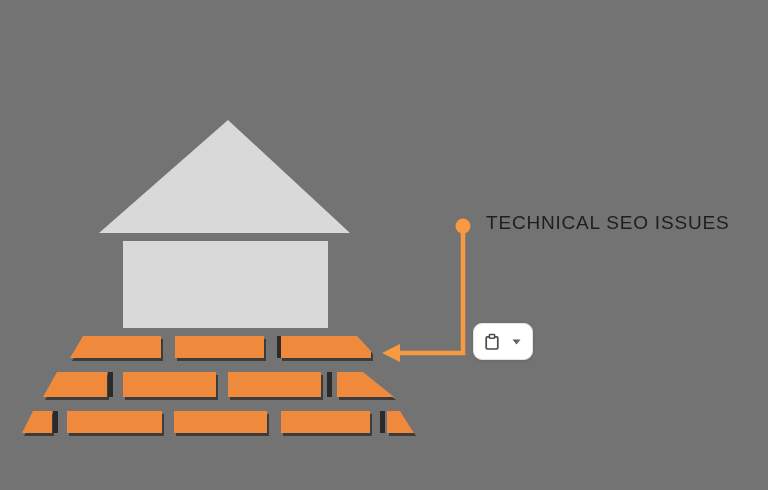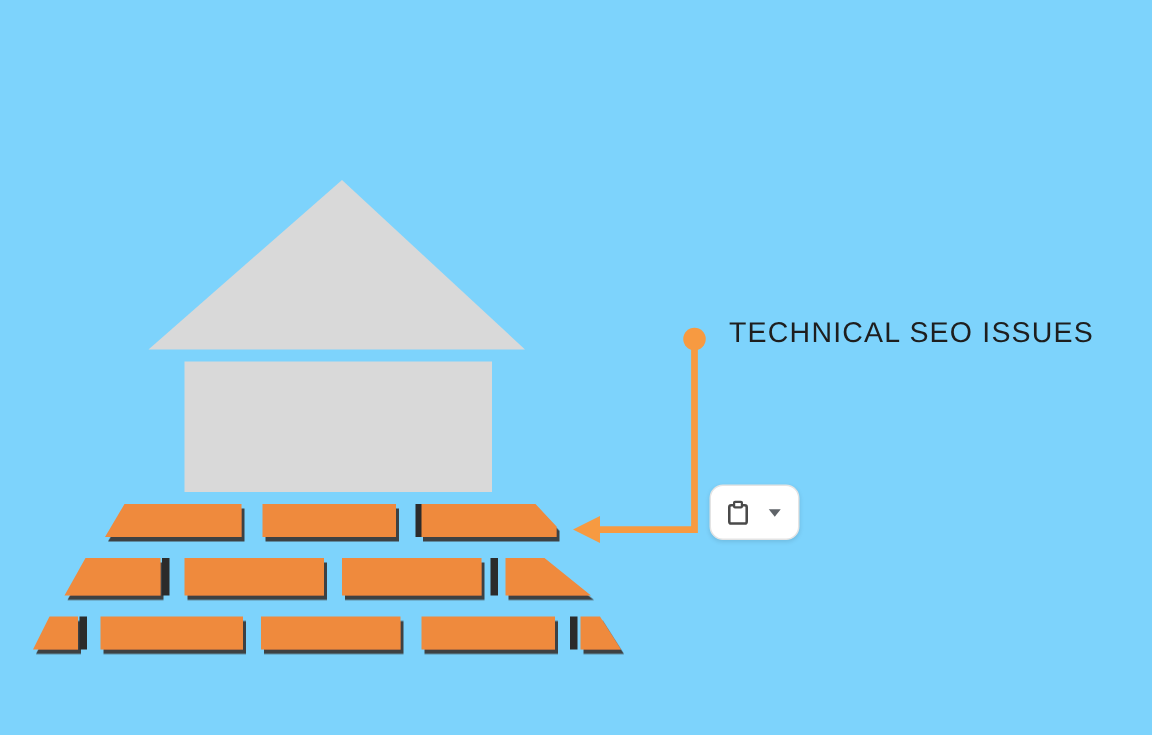--- a/index.html
+++ b/index.html
@@ -1,17 +1,17 @@
 <!DOCTYPE html>
 <html style="--brick_orange: #EF8A3D; --connector_orange: #F79A41; --house_gray: #D9D9D9; --brick_shadow: #3A3A3A; --tick_dark: #2B2B2B; --label_text: #1E1E1E; --button_bg: #FFFFFF; --button_border: #E4E4E4; --icon_gray: #4A4A4A;"><head>
 <meta charset="utf-8">
 <style>
   html,body{margin:0;padding:0;background:#ffffff;}
   .canvas{
-    position:relative;width:768px;height:490px;background:#7dd3fc;overflow:hidden;
+    position:relative;width:768px;height:490px;background:#737373;overflow:hidden;
     font-family:"Liberation Sans",sans-serif;
   }
   .diagram-svg{position:absolute;left:0;top:0;}
   .gray{fill:var(--house_gray,#D9D9D9);}
   .brick{fill:var(--brick_orange,#EF8A3D);}
   .tick{fill:var(--tick_dark,#2B2B2B);}
   .connector{stroke:var(--connector_orange,#F79A41);stroke-width:4.5;fill:none;}
   .connector-fill{fill:var(--connector_orange,#F79A41);}
   .callout-label{
     position:absolute;left:486px;top:211px;

